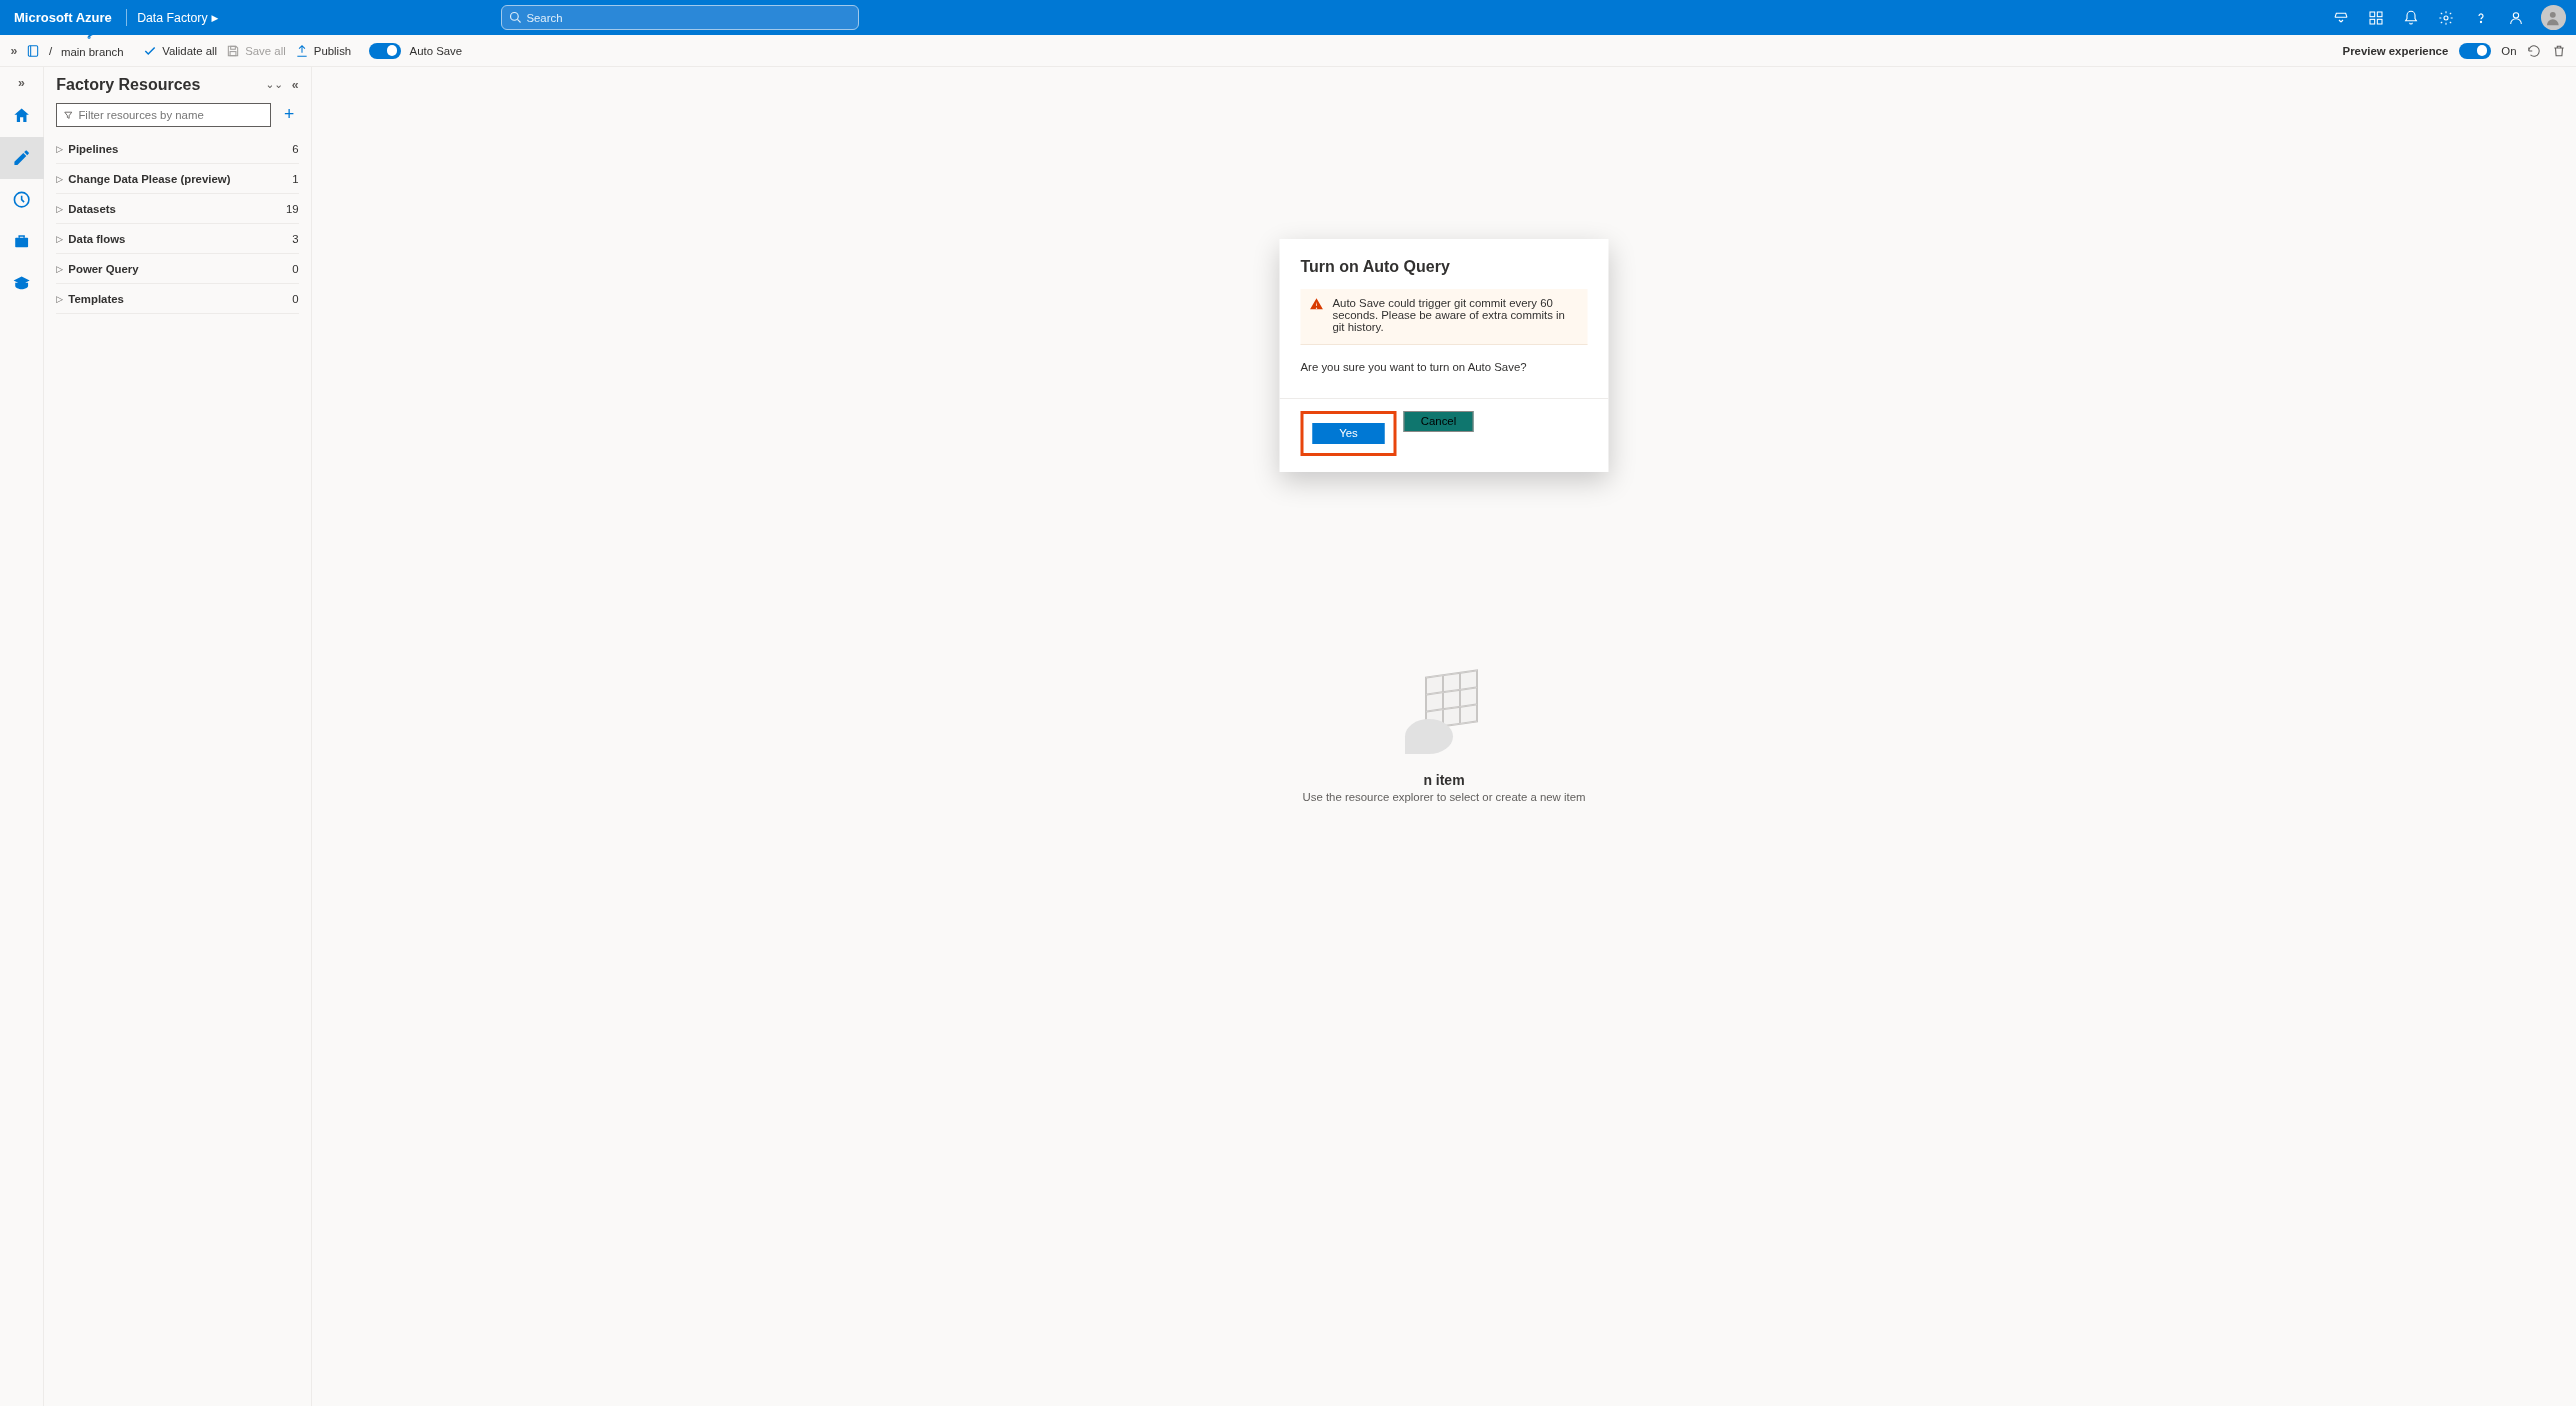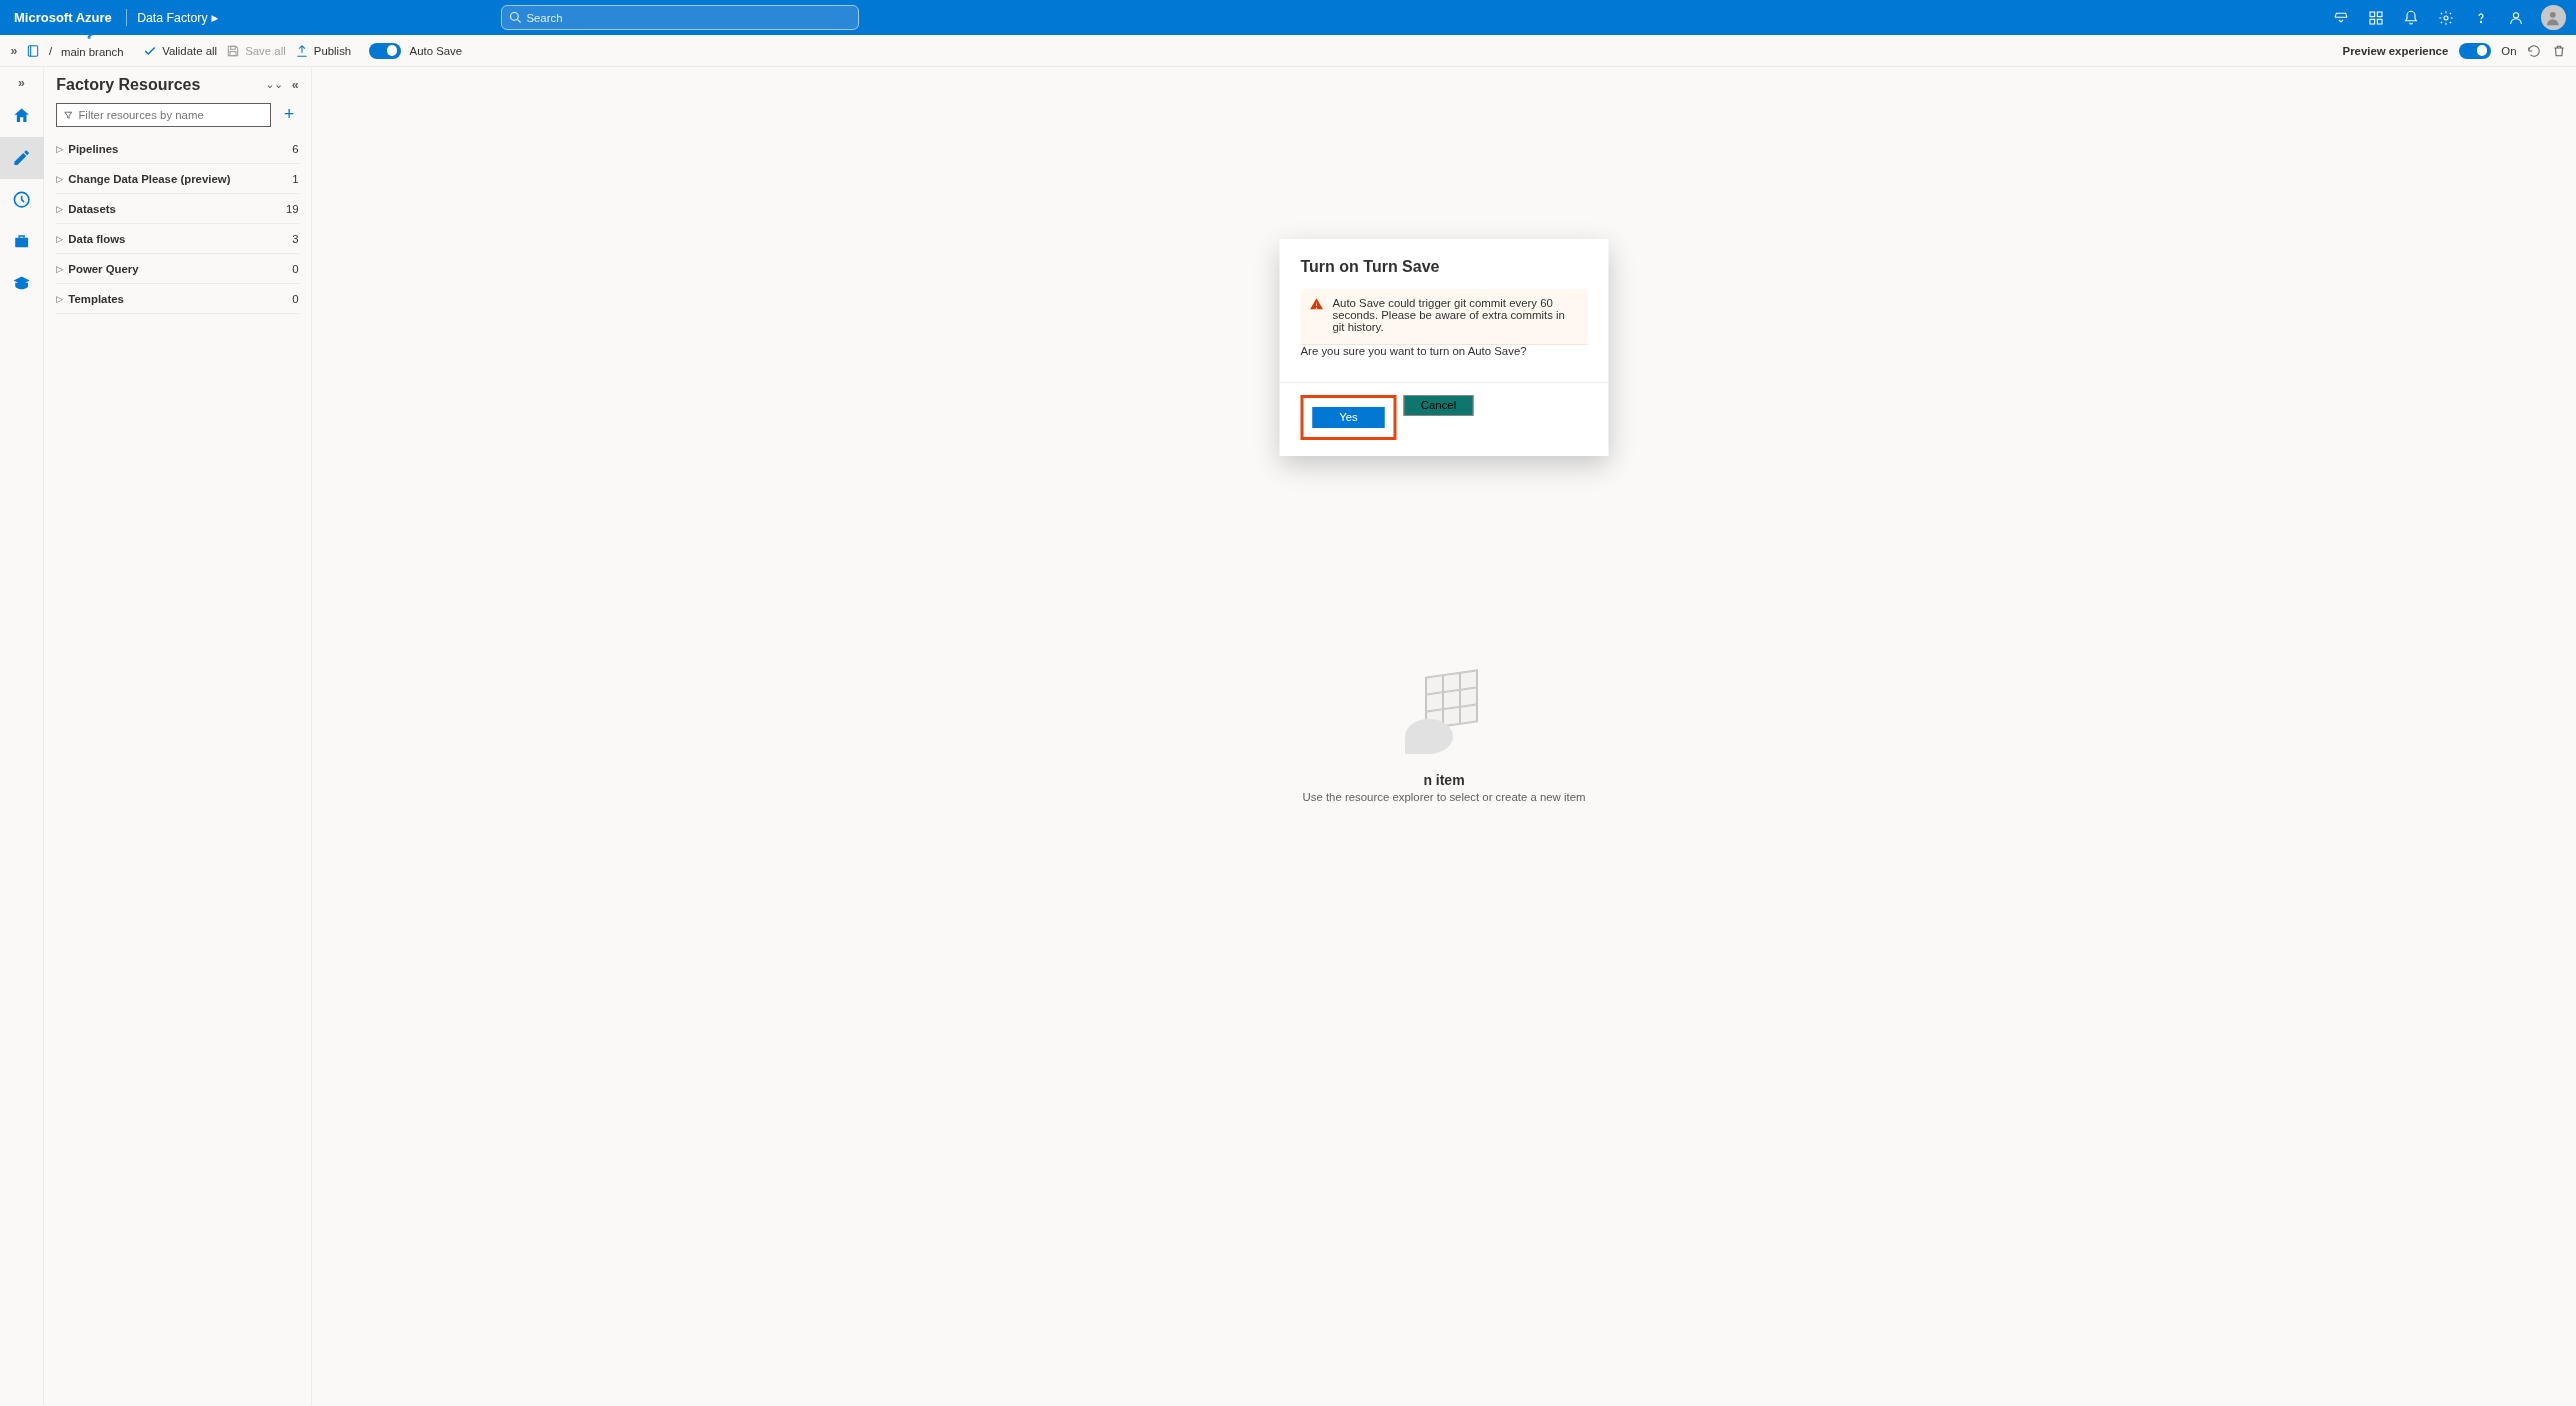--- a/index.html
+++ b/index.html
@@ -64,21 +64,21 @@
 .illust .sheet { width: 53px; height: 53px; background: #f3f2f1; border: 0.9px solid #c8c6c4; position: absolute; top: 3.5px; right: 5.3px; transform: skewY(-8deg); display: grid; grid-template-columns: repeat(3,1fr); grid-template-rows: repeat(3,1fr); }
 .illust .sheet div { border: 0.9px solid #c8c6c4; }
 .illust .bubble { width: 48px; height: 35px; background: #e1e1e1; border-radius: 50% 50% 50% 0; position: absolute; bottom: 3.5px; left: 0; }
 .empty h3 { font-size: 14px; color: #323130; margin-bottom: 3.5px; }
 .empty p { font-size: 11.4px; }
 
 
 .modal { position: absolute; width: 329px; background: #fff; box-shadow: 0 8.8px 26px rgba(0,0,0,0.2); top: 172px; left: 50%; transform: translateX(-50%); }
 .modal-body { padding: 19.3px 21px 16px; }
 .modal h3 { font-size: 16px; font-weight: 600; margin-bottom: 12.3px; }
-.warn-box { background: #fff8f0; border-bottom: 0.9px solid #f3e6d8; padding: 8.8px 10.5px 10.5px 32px; position: relative; font-size: 11.4px; color: #323130; }
+.warn-box { background: #fff8f0; border-bottom: 0.9px solid #f3e6d8; padding: 8.8px 10.5px 10.5px 32px; position: relative; font-size: 11.4px; color: #323130; margin-bottom: 16px; }
 .warn-box .warn-icon { position: absolute; left: 8.8px; top: 8.8px; color: #d83b01; }
 .modal .question { font-size: 11.4px; margin-bottom: 8.8px; }
 .modal-footer { border-top: 0.9px solid #edebe9; padding: 12.3px 21px 16px; display: flex; gap: 7px; }
 .btn { height: 21px; min-width: 70px; border: 0.9px solid #8a8886; background: #0f766e; font-size: 11.4px; cursor: pointer; }
 .btn-primary { background: #0078d4; border-color: #0078d4; color: #fff; }
 .yes-highlight { border: 3.5px solid #e8450c; padding: 9px; display: inline-block; }
 .yes-highlight .btn-primary { min-width: 72px; }
 
 svg { display:block; }
 </style>
@@ -336,21 +336,21 @@
             <div></div>
           </div>
         <div class="bubble"></div>
       </div>
       <h3>n item</h3>
       <p>Use the resource explorer to select or create a new item</p>
     </div>
 
     <div class="modal">
       <div class="modal-body">
-        <h3>Turn on Turn Save</h3>
+        <h3>Turn on Auto Query</h3>
         <div class="warn-box">
           <span class="warn-icon">
             <svg width="14" height="14" viewBox="0 0 24 24" fill="#d83b01">
                 <path d="M12 2L1 21h22L12 2zm0 6l.9 7h-1.8L12 8zm0 10a1.2 1.2 0 1 1 0 2.4 1.2 1.2 0 0 1 0-2.4z"></path>
               </svg>
           </span>
           <span>Auto Save could trigger git commit every 60 seconds. Please be aware of extra commits in git history.</span>
         </div>
         <div class="question">Are you sure you want to turn on Auto Save?</div>
       </div>

